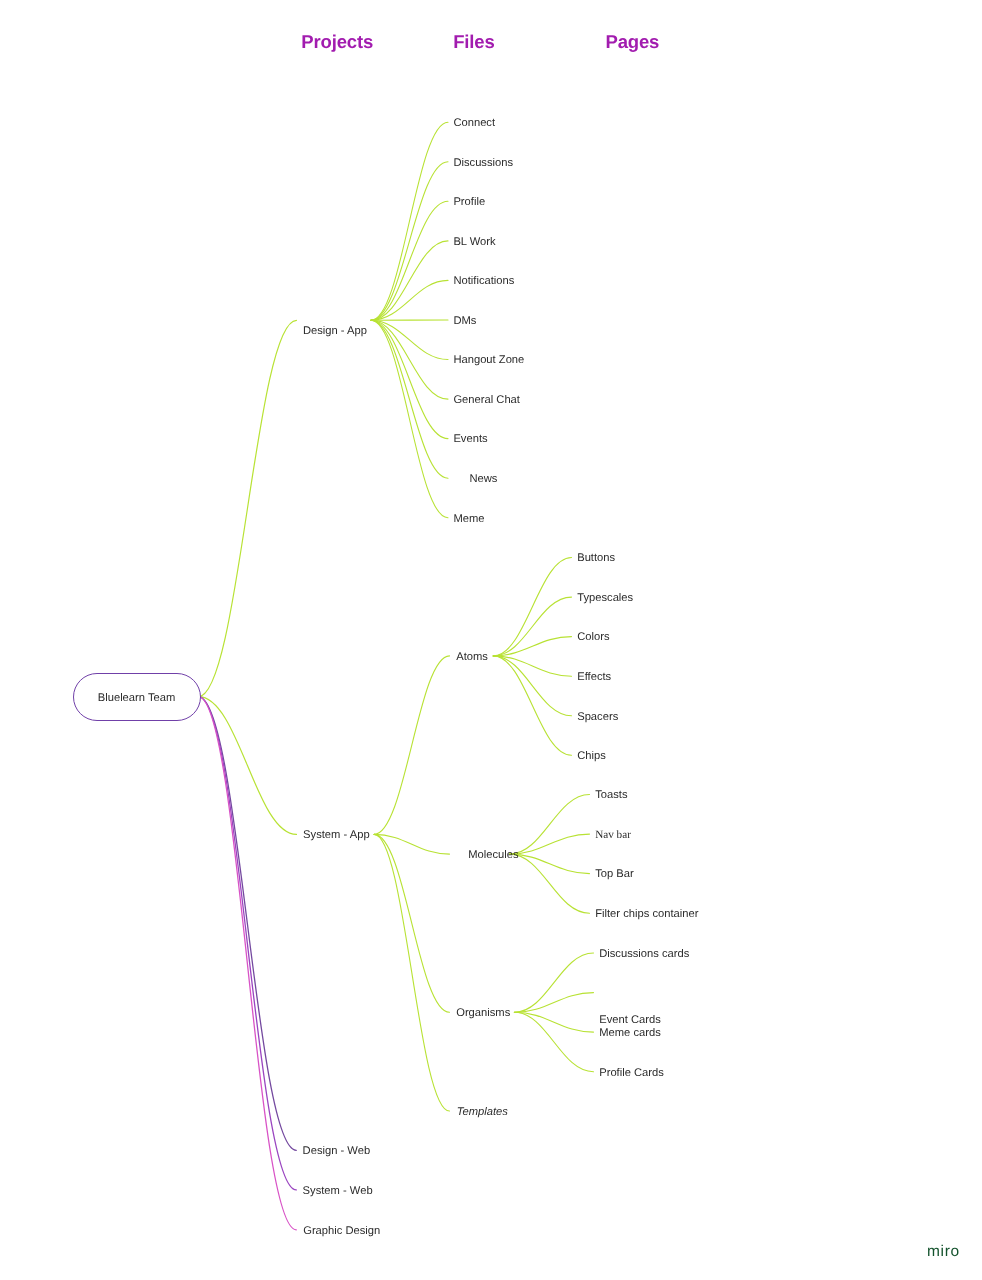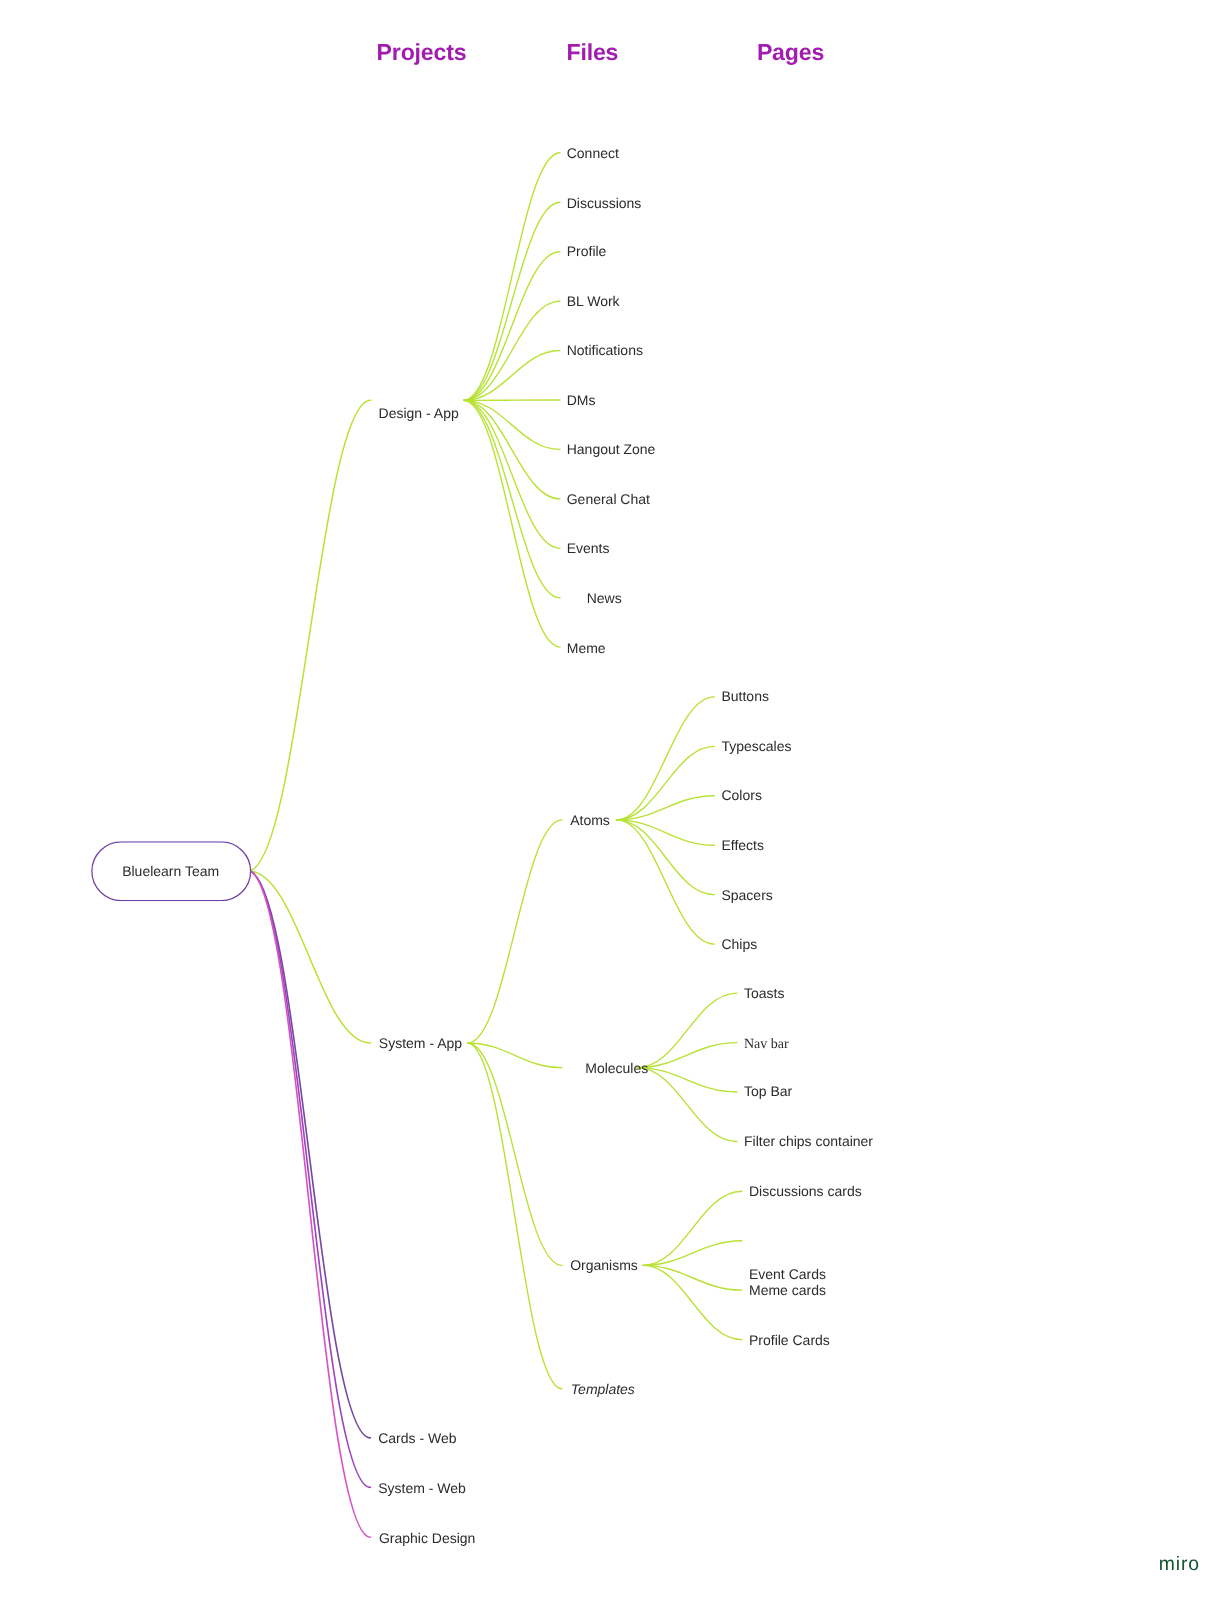--- a/index.html
+++ b/index.html
@@ -105,20 +105,20 @@
         <div class="nodelabel" style="left: 595.2px; top: 826.9px; font-family: Liberation Serif, serif;">Nav bar</div>
         <div class="nodelabel" style="left: 595.2px; top: 866.4px;">Top Bar</div>
         <div class="nodelabel" style="left: 595.2px; top: 906px;">Filter chips container</div>
         <div class="nodelabel" style="left: 599.2px; top: 945.8px;">Discussions cards</div>
         <div class="nodelabel" style="left: 599.2px; top: 1012px;">Event Cards</div>
         <div class="nodelabel" style="left: 599.2px; top: 1024.9px;">Meme cards</div>
         <div class="nodelabel" style="left: 599.2px; top: 1064.5px;">Profile Cards</div>
       </div>
 
     <div id="bottom-labels">
-        <div class="nodelabel" style="left: 302.6px; top: 1143.1px;">Cards - Web</div>
+        <div class="nodelabel" style="left: 302.6px; top: 1143.1px;">Design - Web</div>
         <div class="nodelabel" style="left: 302.6px; top: 1182.7px;">System - Web</div>
         <div class="nodelabel" style="left: 303.2px; top: 1222.6px;">Graphic Design</div>
       </div>
 
     <div class="wm" id="watermark" style="left: 927px; top: 1243px; color: #14532d;">miro</div>
   </div>
 </div>
 
 </body></html>

